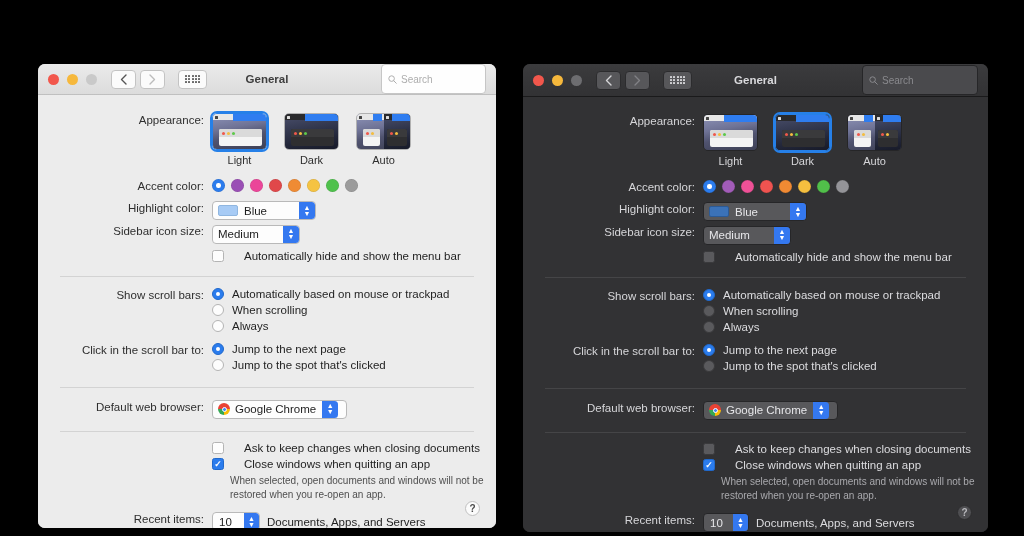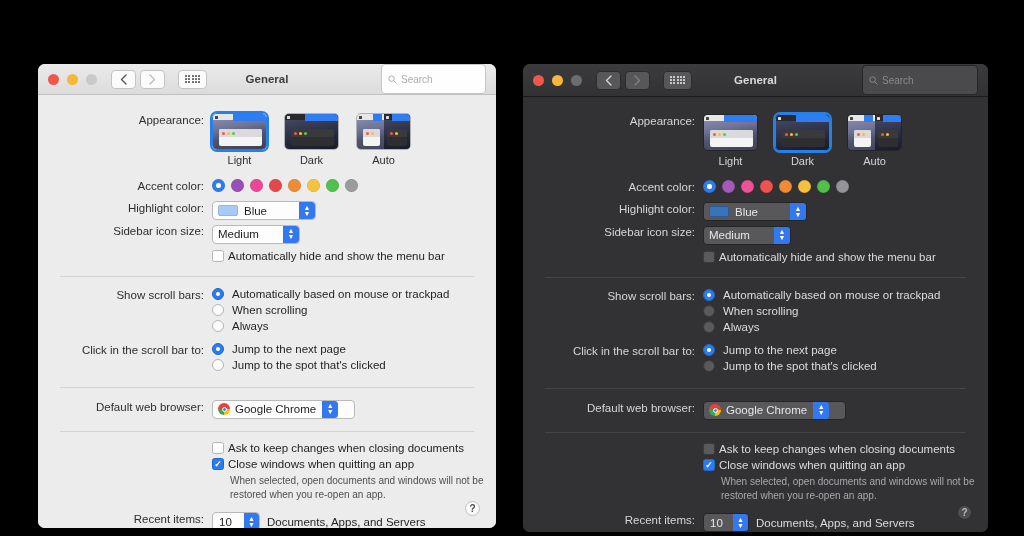--- a/index.html
+++ b/index.html
@@ -186,41 +186,41 @@
     flex-direction:column;
   }
   .popup .swatch-blue {
     width:20px; height:11px; border-radius:2px;
     background:#a7cbf5; border:0.5px solid #8fb6e0; margin-right:6px;
   }
   .dark .popup .swatch-blue { background:#3b72b8; border-color:#2c5a95; }
   .popup .chrome-ico { width:12px; height:12px; margin-right:5px; border-radius:50%; position:relative; }
 
   .popup.narrow { min-width: 88px; }
-  .popup.browser { min-width: 0; padding-right: 16px; }
+  .popup.browser { min-width: 0; padding-right: 8px; }
   .popup.browser .label { padding-right: 6px; }
 
   
   .stepper {
     display:inline-flex; align-items:center;
     height: 19px; border-radius:4px; font-size:11.5px;
     width: 48px; padding-left:6px; position:relative;
   }
   .light .stepper { background:#fdfdfd; border:0.5px solid #b9b9b9; color:#1d1d1d; }
   .dark  .stepper { background:#58585b; border:0.5px solid #262628; color:#e6e6e9; }
   .stepper .arrows {
     position:absolute; right:0; top:0; bottom:0; width:15px;
     background:#3478f0; border-radius:0 3.5px 3.5px 0;
     display:flex; flex-direction:column; align-items:center; justify-content:center;
     color:#fff; font-size:7px; line-height:6px;
   }
   .dark .stepper { width: 46px; }
 
   
-  .check-line { display:flex; align-items:center; gap:4px; font-size:11.5px; margin-bottom: 4px; }
+  .check-line { display:flex; align-items:center; gap:20px; font-size:11.5px; margin-bottom: 4px; }
   .light .check-line { color:#1f1f1f; }
   .dark  .check-line { color:#dcdcdf; }
   .cb {
     width:12px; height:12px; border-radius:2.5px; flex:0 0 auto;
     display:flex; align-items:center; justify-content:center;
   }
   .light .cb { background:#fdfdfd; border:0.5px solid #b4b4b4; }
   .dark  .cb { background:#5a5a5d; border:0.5px solid #3a3a3c; }
   .cb.on { background:#2b7ced; border-color:#2069cc; }
   .cb.on::after { content:"✓"; color:#fff; font-size:9px; line-height:1; font-weight:bold; }

